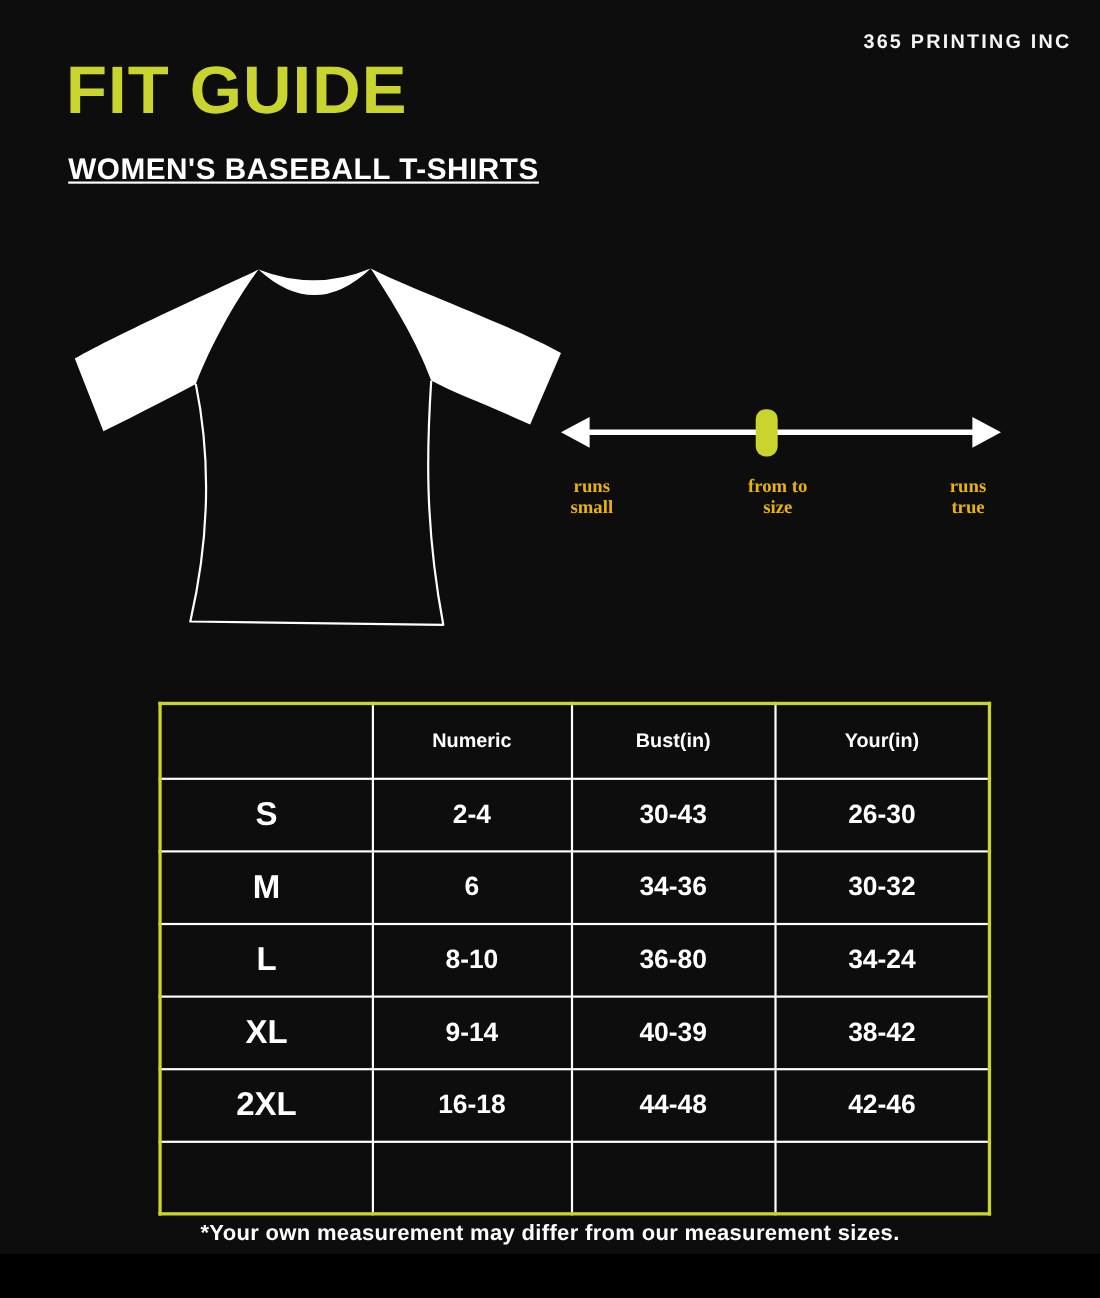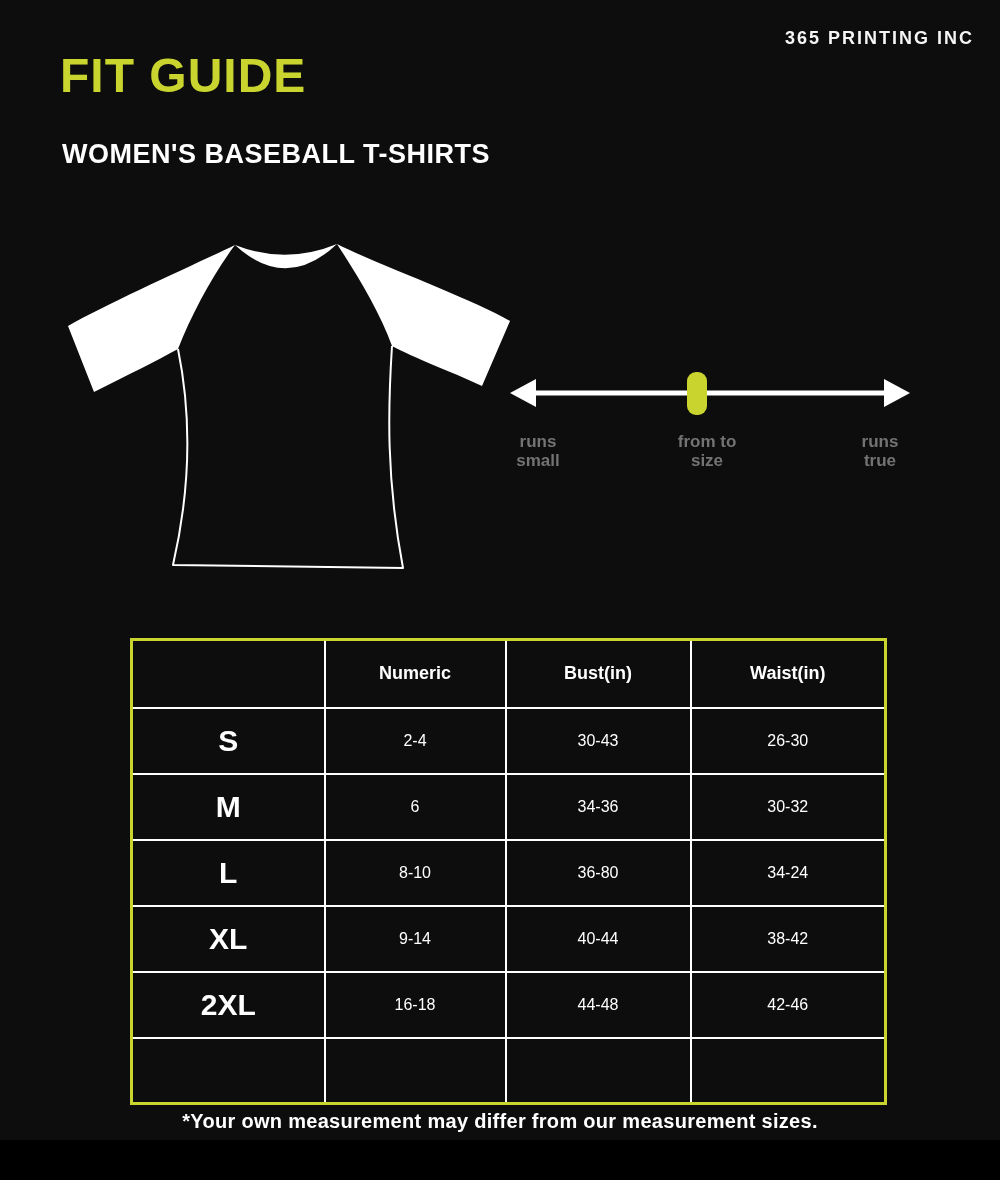--- a/index.html
+++ b/index.html
@@ -9,49 +9,50 @@
     background:#0d0d0d; overflow:hidden;
     font-family:"Liberation Sans", sans-serif; color:#ffffff;
   }
   .brand {
     position:absolute; top:28px; right:26px;
     font-size:18px; font-weight:bold; letter-spacing:2px;
     color:#f5f5f5;
   }
   .title {
     position:absolute; left:60px; top:52px;
-    font-size:48px; font-weight:bold; letter-spacing:1px;
+    font-size:61px; font-weight:bold; letter-spacing:1px;
     color:#c9d52e; line-height:1;
   }
   .subtitle {
     position:absolute; left:62px; top:139px;
     font-size:27px; font-weight:bold; letter-spacing:0.5px;
     color:#ffffff;
+    text-decoration:underline;
   }
   .tshirt { position:absolute; left:50px; top:218px; }
   .fit-scale-arrow { position:absolute; left:505px; top:366px; }
   .scale-label {
     position:absolute; top:432px; width:120px;
     text-align:center; font-size:17px; font-weight:bold;
-    line-height:19px; color:#737373;
+    line-height:19px; color:#eab308;font-family:Liberation Serif, serif;
   }
   .scale-label.left   { left:478px; }
   .scale-label.center { left:647px; }
   .scale-label.right  { left:820px; }
   .size-table {
-    position:absolute; left:130px; top:638px;
+    position:absolute; left:144px; top:638px;
     width:754px; border-collapse:collapse; table-layout:fixed;
     border:3px solid #c9d52e;
   }
   .size-table td, .size-table th {
     border:2px solid #ffffff; text-align:center; vertical-align:middle;
     color:#ffffff; background:#0d0d0d;
   }
   .size-table thead th { height:68px; font-size:18px; font-weight:bold; }
-  .size-table tbody td { height:66px; font-size:16px; font-weight:normal; }
+  .size-table tbody td { height:66px; font-size:24px; font-weight:bold; }
   .size-table tbody td.size-cell { font-size:30px; font-weight:bold; }
   .footnote {
     position:absolute; left:0; top:1110px; width:1000px;
     text-align:center; font-size:20px; font-weight:bold;
     letter-spacing:0.3px; color:#ffffff;
   }
 </style>
 </head>
 <body>
 
@@ -98,21 +99,21 @@
       <col style="width:193px">
         <col style="width:181px">
         <col style="width:185px">
         <col style="width:195px">
     </colgroup>
     <thead>
       <tr>
         <th></th>
         <th>Numeric</th>
         <th>Bust(in)</th>
-        <th>Waist(in)</th>
+        <th>Your(in)</th>
       </tr>
     </thead>
     <tbody>
       <tr>
         <td class="size-cell">S</td>
         <td>2-4</td>
         <td>30-43</td>
         <td>26-30</td>
       </tr>
       <tr>
@@ -123,21 +124,21 @@
       </tr>
       <tr>
         <td class="size-cell">L</td>
         <td>8-10</td>
         <td>36-80</td>
         <td>34-24</td>
       </tr>
       <tr>
         <td class="size-cell">XL</td>
         <td>9-14</td>
-        <td>40-44</td>
+        <td>40-39</td>
         <td>38-42</td>
       </tr>
       <tr>
         <td class="size-cell">2XL</td>
         <td>16-18</td>
         <td>44-48</td>
         <td>42-46</td>
       </tr>
       <tr>
         <td class="size-cell"></td>

